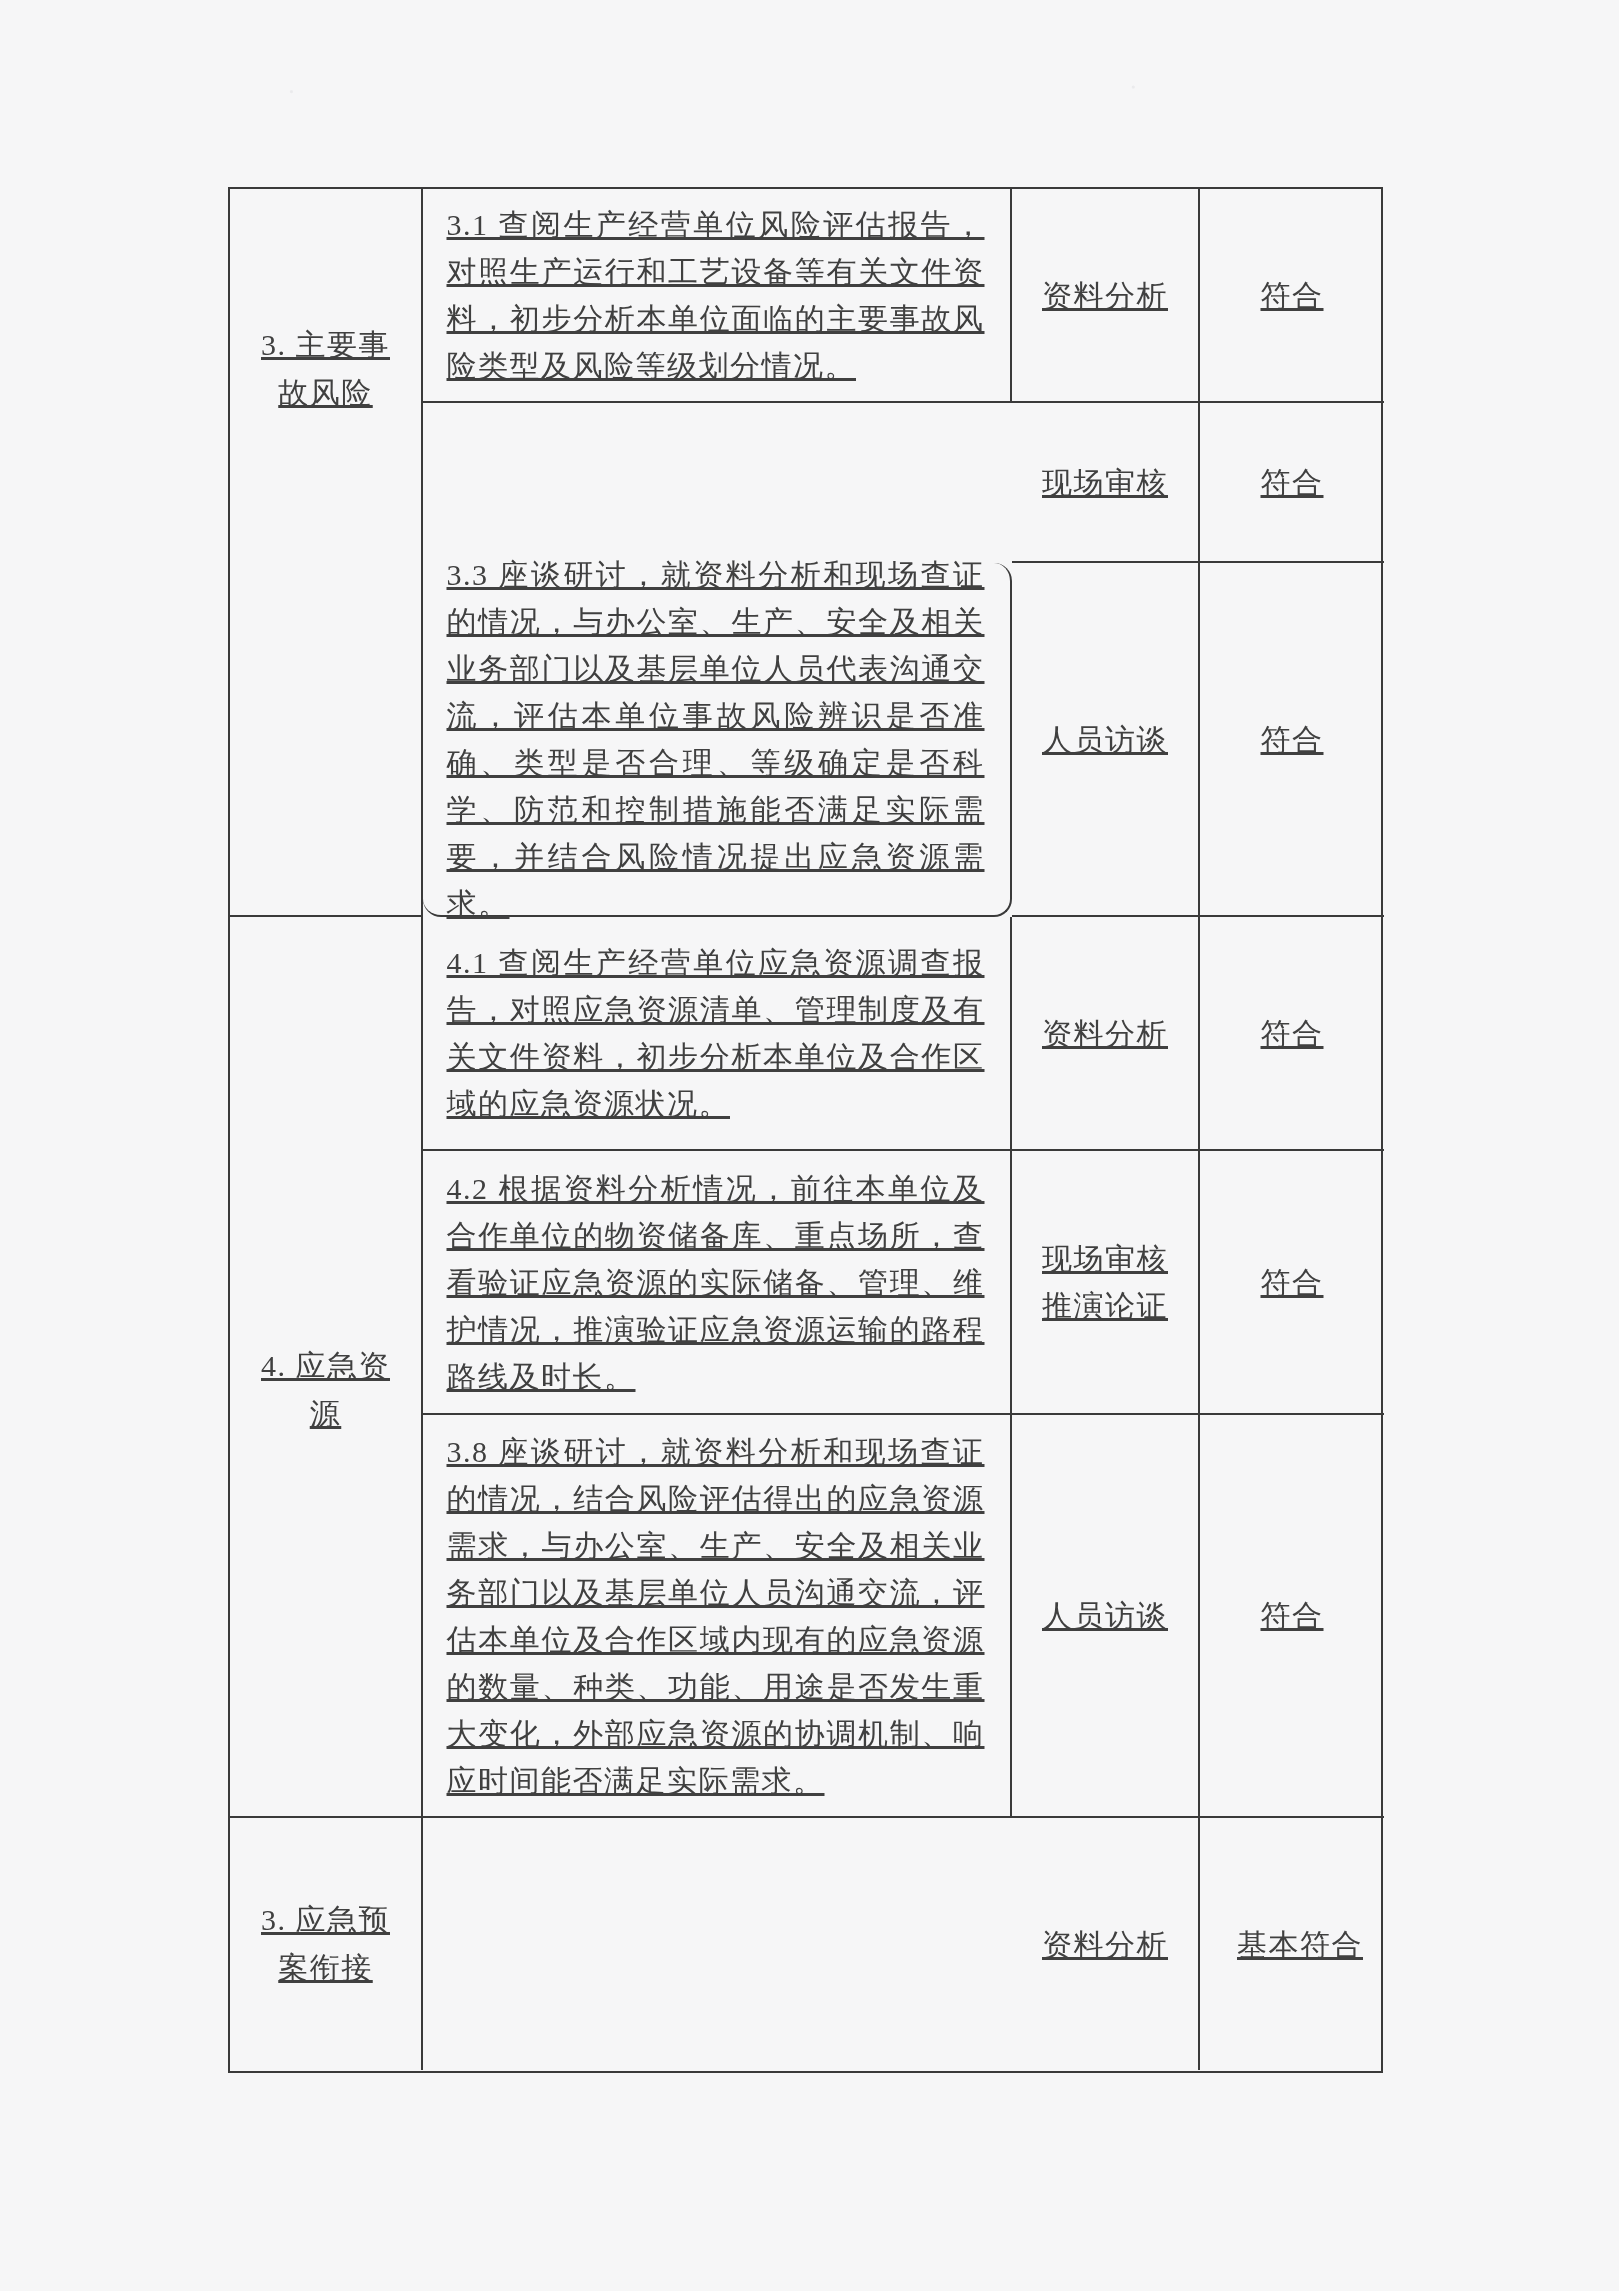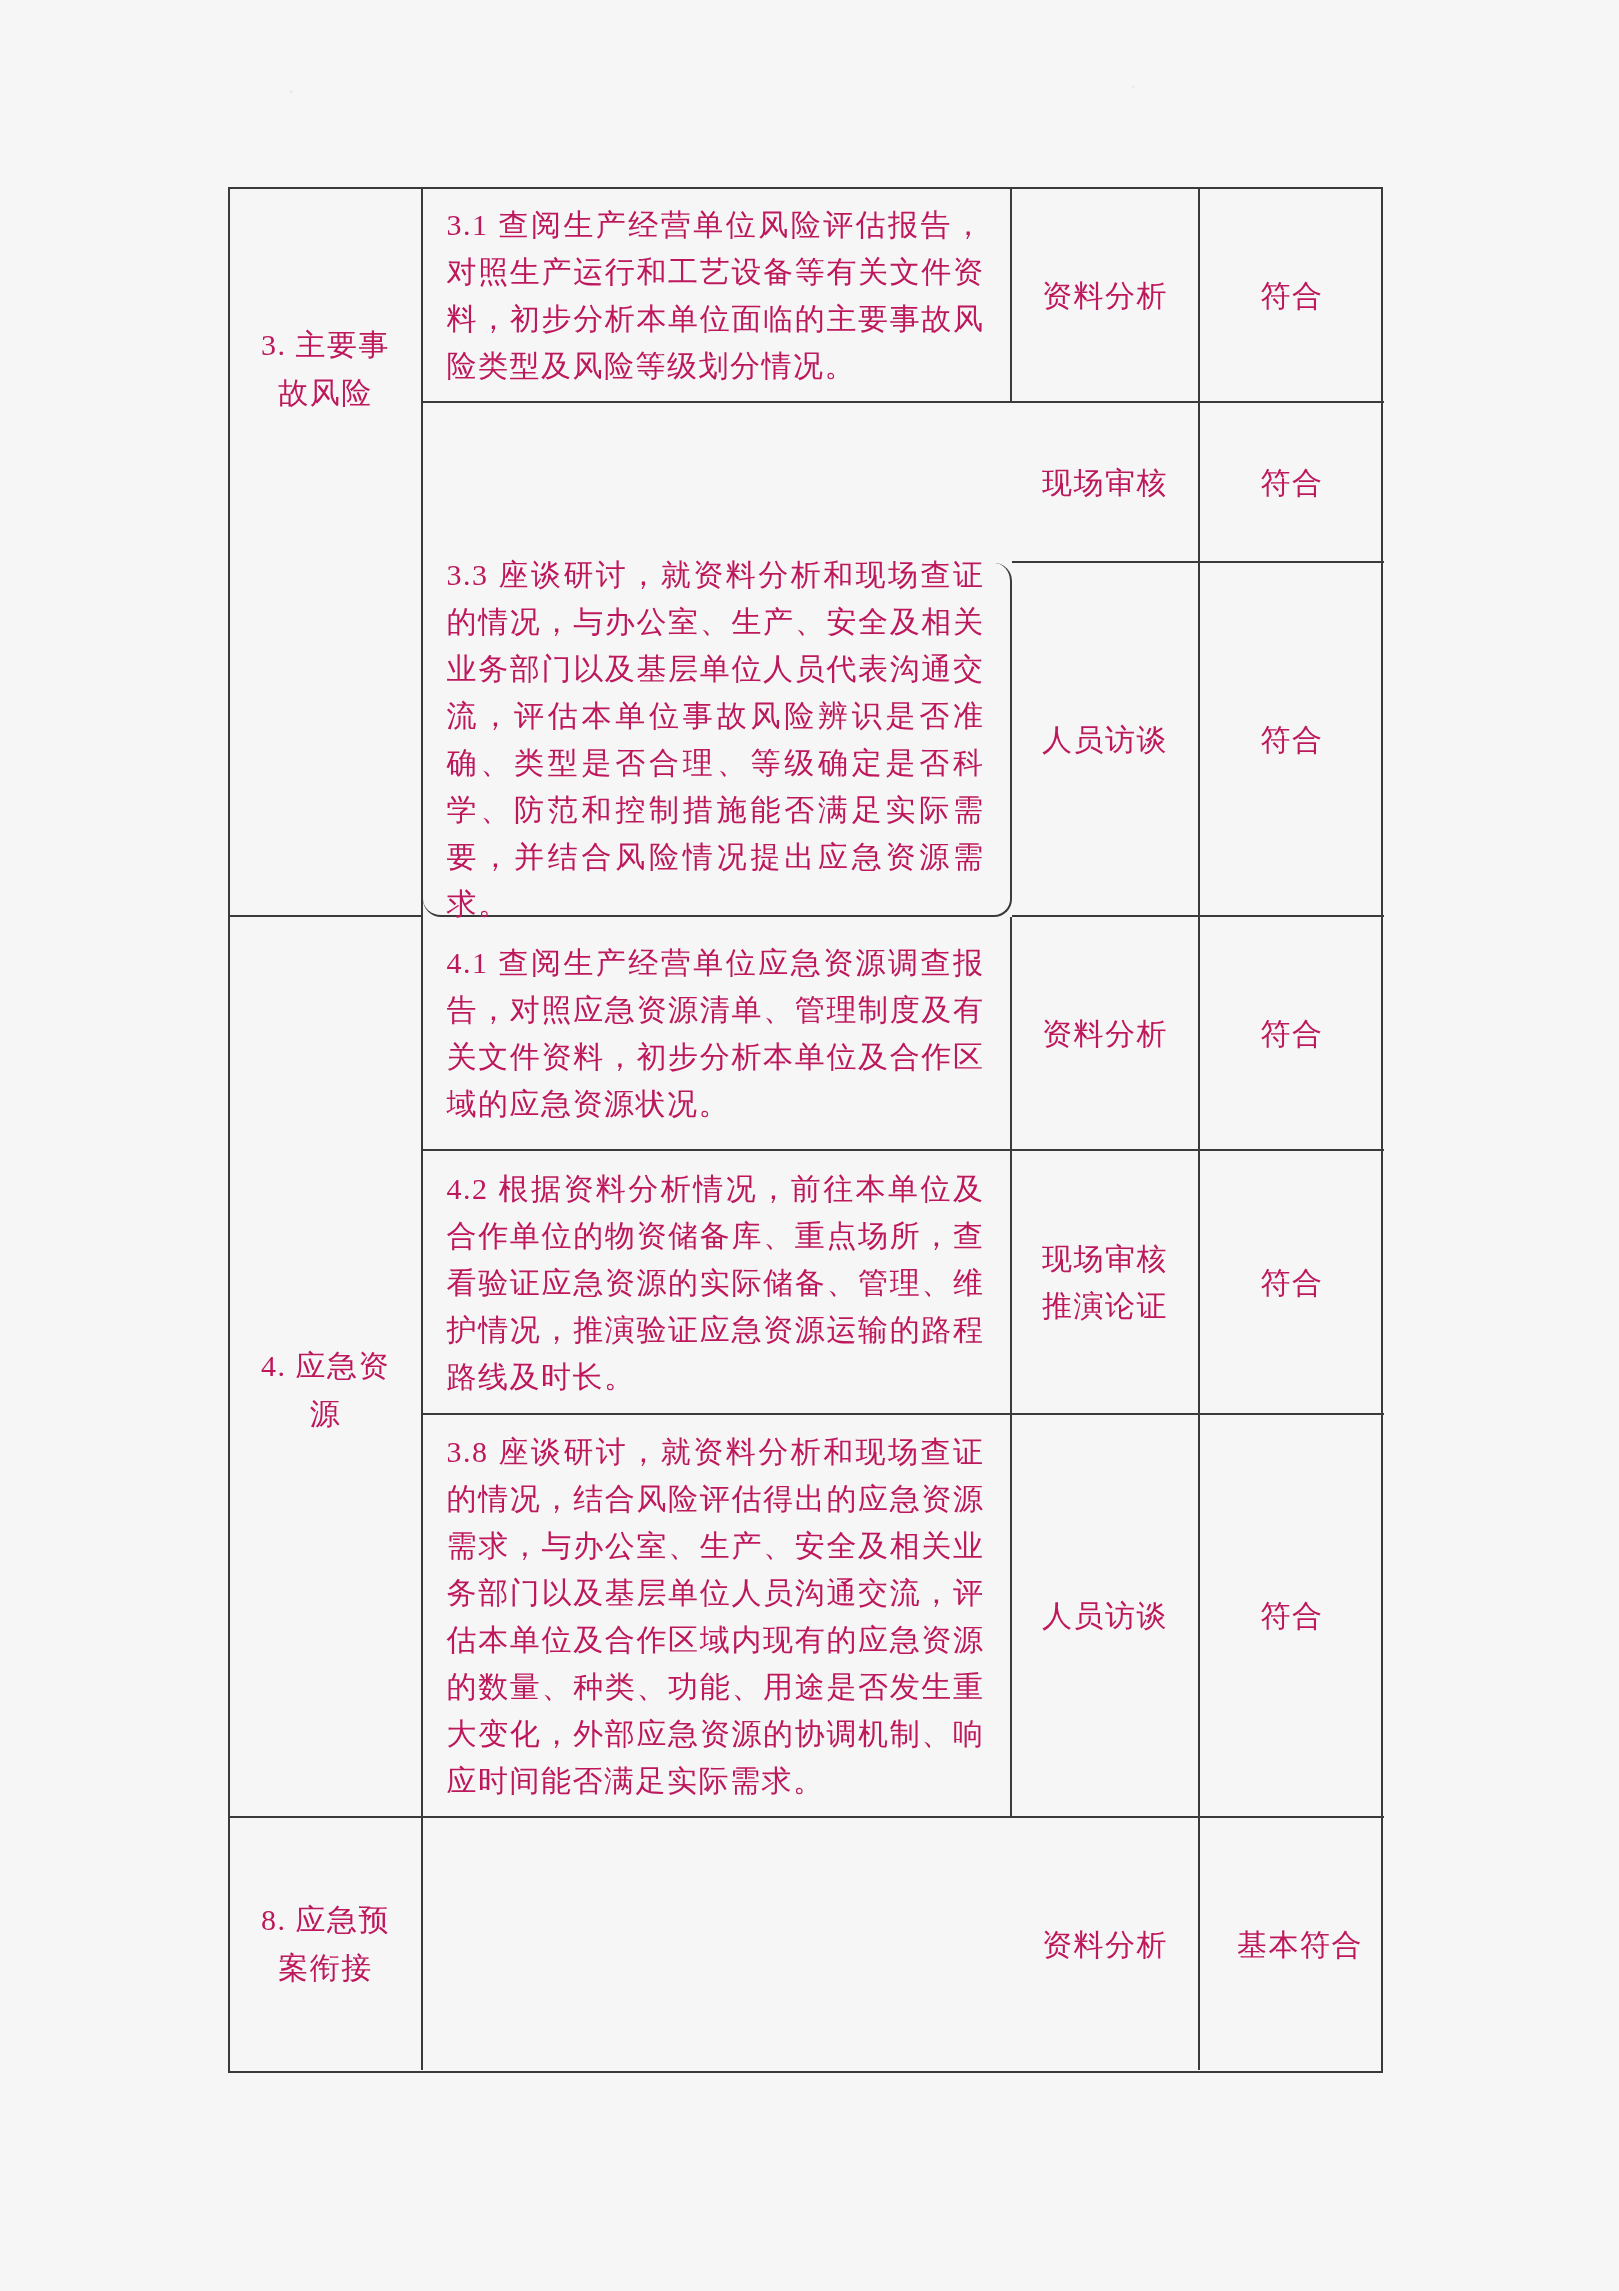--- a/index.html
+++ b/index.html
@@ -39,21 +39,22 @@
   .cell {
     box-sizing: border-box;
     border-right: 2px solid #3a3a3a;
     border-bottom: 2px solid #3a3a3a;
     display: flex;
     align-items: center;
     justify-content: center;
     font-size: 30px;
     line-height: 47px;
     letter-spacing: 1.5px;
-    color: #be185d;
+    color: #404040;
+    text-decoration: underline;
   }
   .no-br { border-right: none; }
   .no-bb { border-bottom: none; }
   .cat {
     white-space: pre-line;
     text-align: center;
     line-height: 48px;
   }
   .cat.cat-top {
     align-items: flex-start;
@@ -76,21 +77,21 @@
 </head>
 <body>
 
 <div class="page">
   <div class="doc-table">
 
     <div class="cell cat cat-top" style="grid-column:1; grid-row:1 / span 3;">3. 主要事
 故风险</div>
     <div class="cell cat cat-low" style="grid-column:1; grid-row:4 / span 3;">4. 应急资
 源</div>
-    <div class="cell cat no-bb" style="grid-column:1; grid-row:7;">8. 应急预
+    <div class="cell cat no-bb" style="grid-column:1; grid-row:7;">3. 应急预
 案衔接</div>
 
     <div class="cell desc" style="grid-column:2; grid-row:1;">
       <span>3.1 查阅生产经营单位风险评估报告，对照生产运行和工艺设备等有关文件资料，初步分析本单位面临的主要事故风险类型及风险等级划分情况。</span>
     </div>
     <div class="cell method" style="grid-column:3; grid-row:1;">资料分析</div>
     <div class="cell result no-br" style="grid-column:4; grid-row:1;">符合</div>
 
     <div class="cell method" style="grid-column:3; grid-row:2;">现场审核</div>
     <div class="cell result no-br" style="grid-column:4; grid-row:2;">符合</div>

